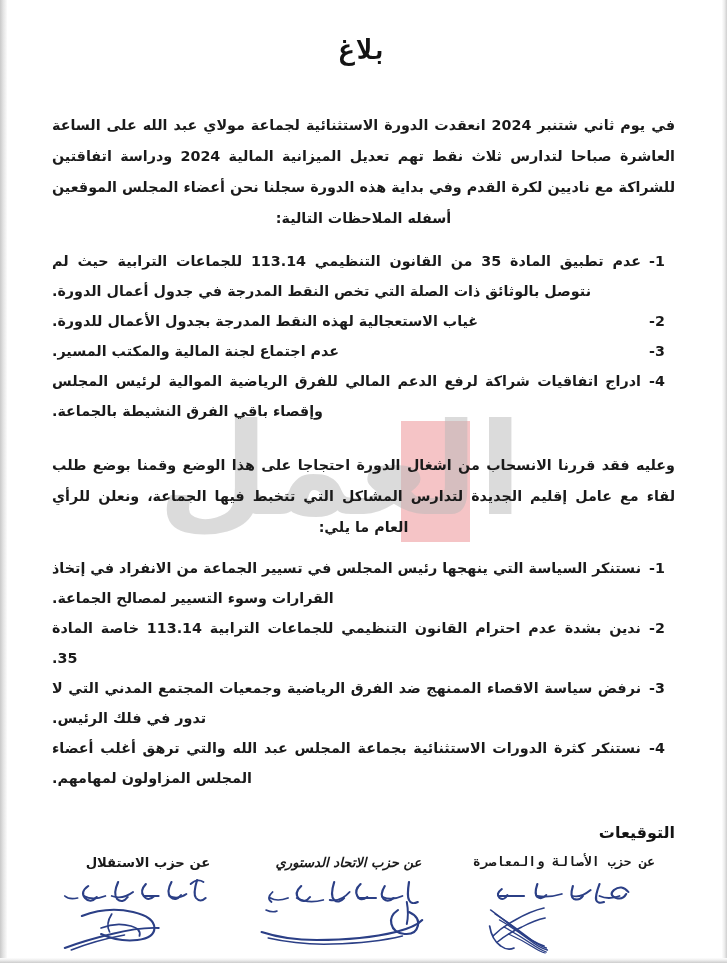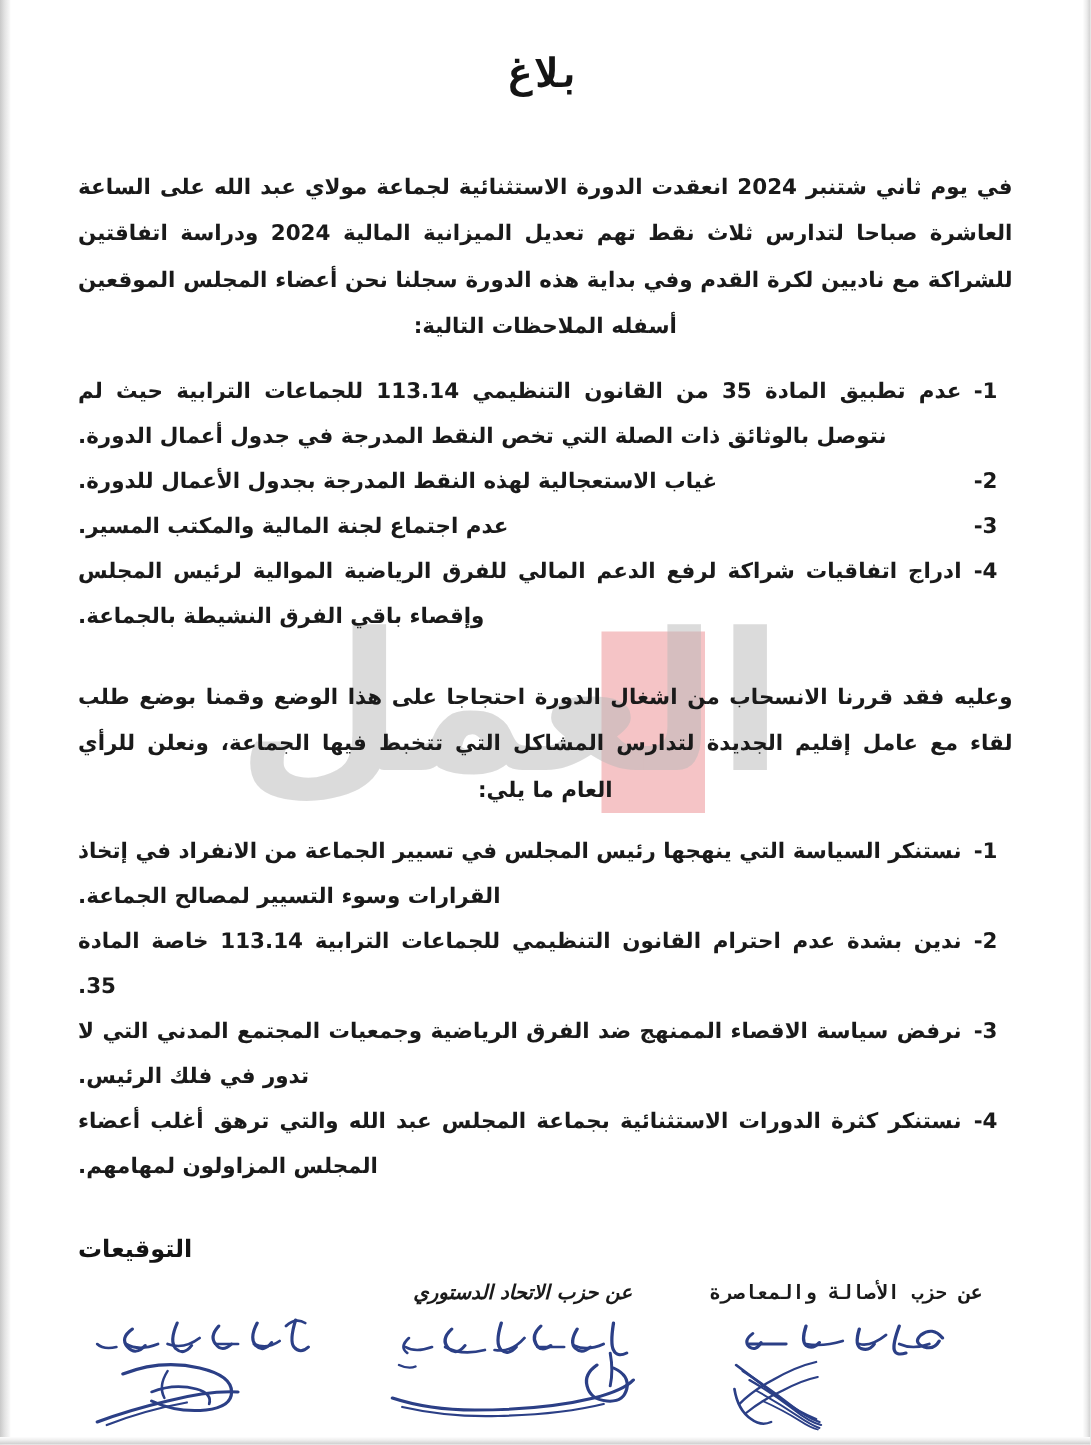--- a/index.html
+++ b/index.html
@@ -147,21 +147,21 @@
   #demands-list {
     margin-top: 10px;
     padding-right: 10px;
   }
 
   #transition-para {
     margin-top: 24px;
   }
 
   .signatures-title {
-    text-align: left;
+    text-align: right;
     font-size: 16px;
     font-weight: 700;
     color: #141414;
     margin: 30px 0 0 0;
   }
 
   
   .sig-grid {
     position: relative;
     margin-top: 12px;
@@ -318,20 +318,21 @@
                 <path d="M16 62 q22 8 50 8 q42 0 72 -8 q18 -5 24 -12" stroke-width="2"></path>
                 <path d="M22 68 q28 7 58 6 q38 -1 64 -8" stroke-width="1.5"></path>
                 <path d="M140 40 q-8 6 -6 14 q2 9 12 10 q10 1 12 -8 q2 -9 -8 -14" stroke-width="2"></path>
                 <path d="M148 32 q2 12 0 22" stroke-width="1.8"></path>
               </g>
             </svg>
           </div>
         </div>
 
         <div class="sig-cell c3">
+          <div class="sig-party">عن حزب الاستقلال</div>
           <div class="sig-ink">
             <svg viewBox="0 0 180 86" preserveAspectRatio="none" aria-hidden="true">
               <g fill="none" stroke="#2b3f86" stroke-linecap="round" stroke-linejoin="round">
                 <path d="M136 10 q-4 14 -1 18 q4 5 9 0" stroke-width="2"></path>
                 <path d="M130 14 q6 -6 12 -2" stroke-width="1.8"></path>
                 <path d="M126 24 q-8 6 -16 2" stroke-width="1.8"></path>
                 <path d="M112 12 q-5 10 -1 15 q5 5 10 -2" stroke-width="2"></path>
                 <path d="M100 26 l-14 0" stroke-width="1.8"></path>
                 <path d="M88 14 q-6 7 -2 12 q4 6 10 0" stroke-width="2"></path>
                 <path d="M76 22 q-10 8 -20 4" stroke-width="1.8"></path>

